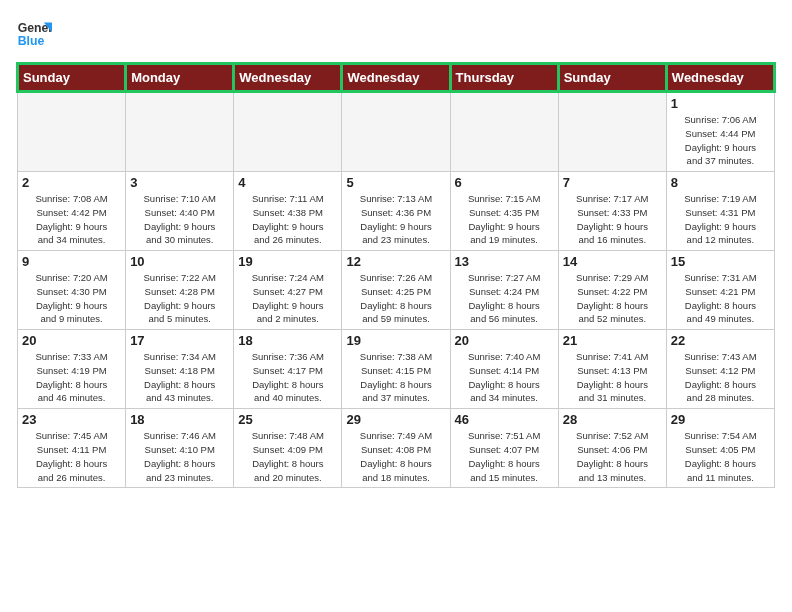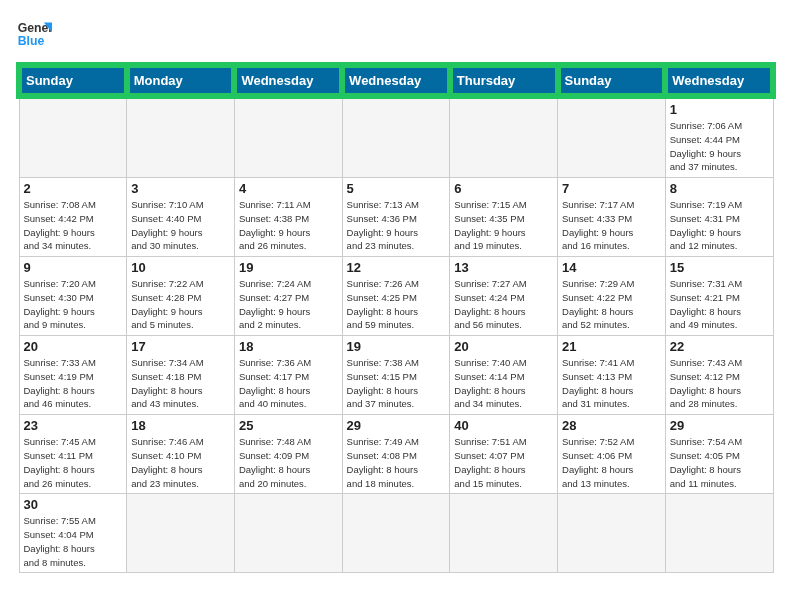--- a/index.html
+++ b/index.html
@@ -42,27 +42,27 @@
     .subtitle {
       font-size: 15px;
       color: #444;
     }
     .calendar {
       width: 100%;
       border-collapse: collapse;
       border: 1px solid #ccc;
     }
     .calendar th {
-      background: #0369a1;
+      background: #7f1d1d;
       color: #fff;
       font-size: 13px;
       font-weight: bold;
       padding: 5px 4px;
       text-align: left;
-      border: 6px solid #22c55e;
+      border: 3px solid #22c55e;
     }
     .calendar td {
       width: calc(100%/7);
       vertical-align: top;
       border: 1px solid #ccc;
       padding: 3px 4px;
       background: #fff;
       min-height: 72px;
       height: 72px;
     }
@@ -73,20 +73,21 @@
       font-size: 13px;
       font-weight: bold;
       color: #222;
       display: block;
       margin-bottom: 2px;
     }
     .day-info {
       font-size: 9.5px;
       color: #333;
       line-height: 1.45;
+      text-align: center;
     }
   </style>
 </head>
 <body>
 
 <div class="page">
   <div class="header">
     <div class="logo">
       <svg class="logo-icon" viewBox="0 0 44 44" xmlns="http://www.w3.org/2000/svg">
         <text x="2" y="20" font-size="15" fill="#333" font-family="Arial" font-weight="bold">General</text>
@@ -226,39 +227,27 @@
           </td>
           <td>
             <span class="day-num">25</span>
             <div class="day-info">Sunrise: 7:48 AM<br>Sunset: 4:09 PM<br>Daylight: 8 hours<br>and 20 minutes.</div>
           </td>
           <td>
             <span class="day-num">29</span>
             <div class="day-info">Sunrise: 7:49 AM<br>Sunset: 4:08 PM<br>Daylight: 8 hours<br>and 18 minutes.</div>
           </td>
           <td>
-            <span class="day-num">40</span>
+            <span class="day-num">46</span>
             <div class="day-info">Sunrise: 7:51 AM<br>Sunset: 4:07 PM<br>Daylight: 8 hours<br>and 15 minutes.</div>
           </td>
           <td>
             <span class="day-num">28</span>
             <div class="day-info">Sunrise: 7:52 AM<br>Sunset: 4:06 PM<br>Daylight: 8 hours<br>and 13 minutes.</div>
           </td>
           <td>
             <span class="day-num">29</span>
             <div class="day-info">Sunrise: 7:54 AM<br>Sunset: 4:05 PM<br>Daylight: 8 hours<br>and 11 minutes.</div>
           </td>
-        </tr>
-        <tr>
-          <td>
-            <span class="day-num">30</span>
-            <div class="day-info">Sunrise: 7:55 AM<br>Sunset: 4:04 PM<br>Daylight: 8 hours<br>and 8 minutes.</div>
-          </td>
-          <td class="empty"></td>
-          <td class="empty"></td>
-          <td class="empty"></td>
-          <td class="empty"></td>
-          <td class="empty"></td>
-          <td class="empty"></td>
         </tr>
       </tbody>
   </table>
 </div>
 
 </body></html>

